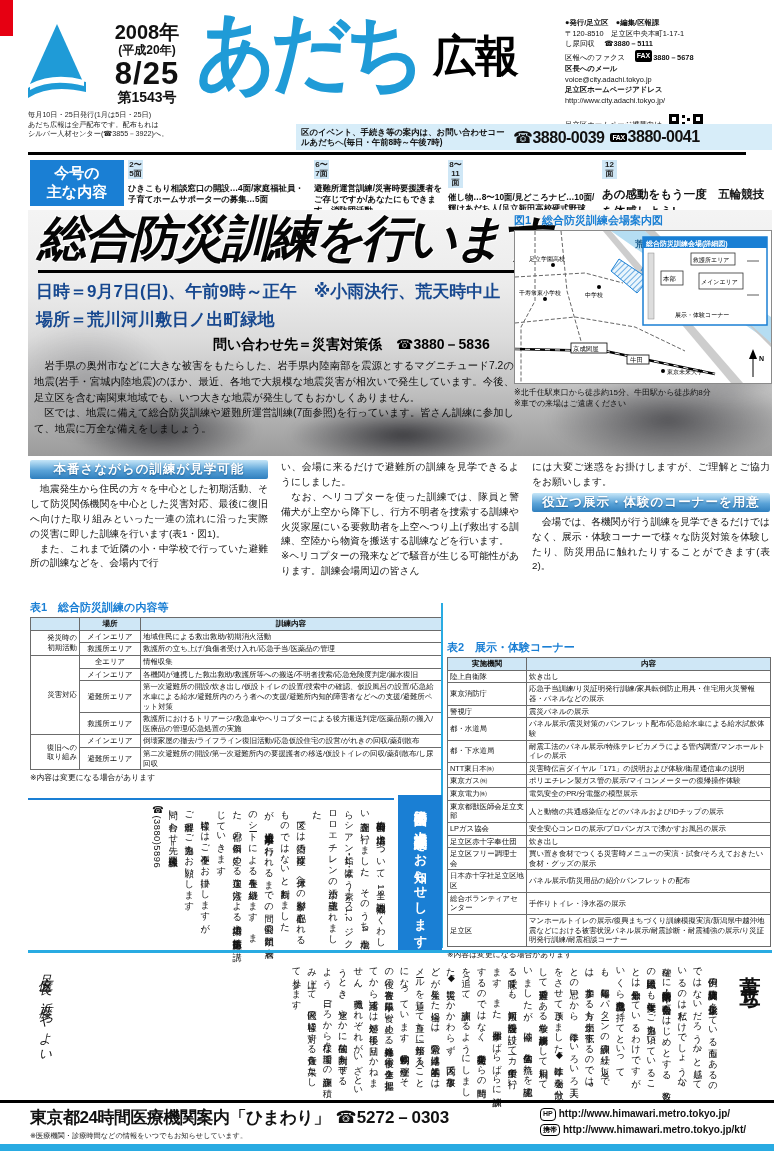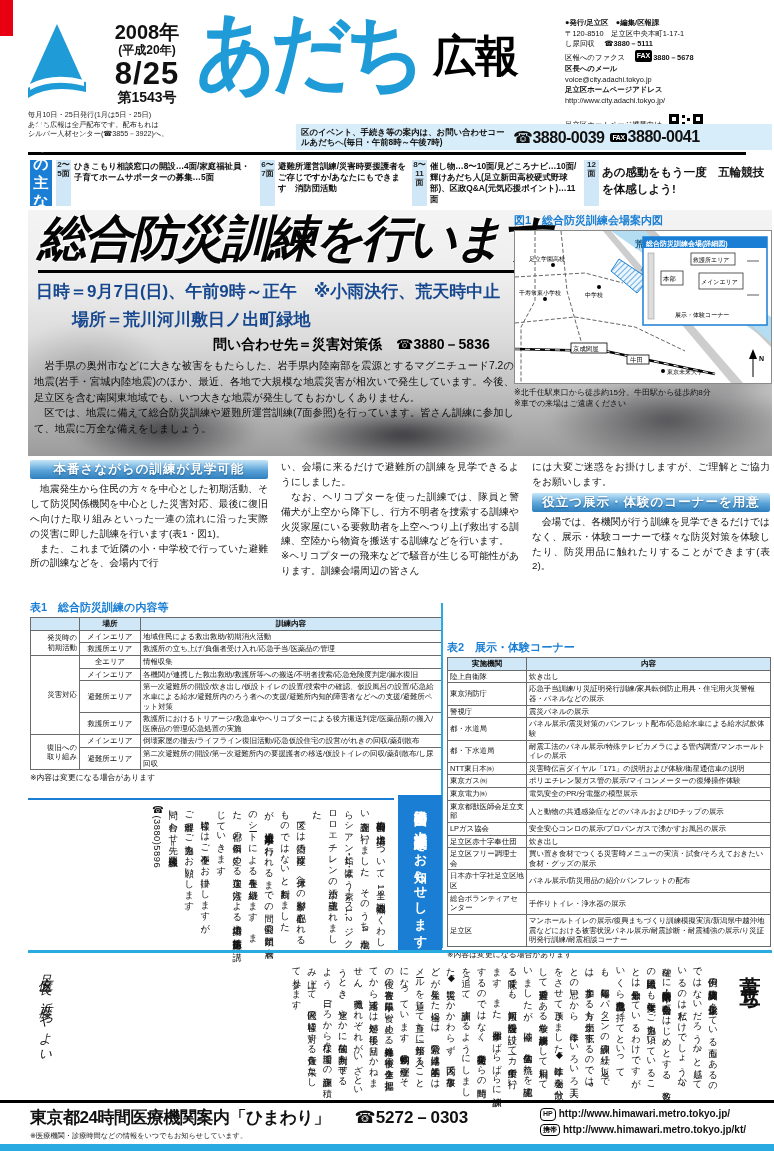--- a/index.html
+++ b/index.html
@@ -32,36 +32,36 @@
   .call-text{font-size:8.4px;font-weight:bold;width:206px;line-height:1.25;}
   .call-phone{font-size:16px;font-weight:900;letter-spacing:-.5px;}
   .fax-badge{display:inline-block;background:#000;color:#fff;font-size:7px;font-weight:bold;
              padding:1px 2px;border-radius:2px;margin-right:1px;vertical-align:2px;}
   .top-rule{left:28px;top:152px;width:718px;height:2.5px;background:#000;}
 
   
   .contents{left:30px;top:160px;width:740px;height:46px;display:flex;gap:4px;}
   .toc-label{width:100px;background:#1a7fd4;color:#fff;font-size:15px;font-weight:900;
              text-align:center;display:flex;align-items:center;justify-content:center;line-height:1.25;}
-  .toc-group{display:flex;gap:3px;}
+  .toc-group{display:flex;gap:3px;flex-direction:column;}
   .toc-pages{width:15px;background:#cfe7f6;font-size:8px;font-weight:bold;text-align:center;
              line-height:1.12;word-break:break-all;padding-top:1px;color:#222;}
   .toc-text{font-size:8.4px;font-weight:bold;line-height:1.3;padding-top:1px;}
   .toc-text.big{font-size:11.5px;line-height:1.5;padding-top:4px;}
 
   
   .lead{left:28px;top:210px;width:744px;height:246px;overflow:hidden;
         background:linear-gradient(180deg,#f4f4f4 0%,#ececec 30%,#dcdcdc 52%,#c2c2c2 72%,#9b9b9b 100%);}
   .ph{position:absolute;border-radius:50%;filter:blur(4px);}
   .lead-title{position:absolute;left:10px;top:2px;font-size:49px;font-weight:900;font-style:italic;
               letter-spacing:-3px;color:#050505;line-height:1.1;
               text-shadow:1px 1px 0 #fff,-1px -1px 0 #fff;}
   .lead-underline{position:absolute;left:10px;top:60px;width:510px;height:3px;background:#000;}
   .lead-dt{position:absolute;left:8px;top:70px;font-size:17px;font-weight:900;color:#17488f;}
-  .lead-place{position:absolute;left:8px;top:98px;font-size:17px;font-weight:900;color:#17488f;margin-left:36px;}
+  .lead-place{position:absolute;left:8px;top:98px;font-size:17px;font-weight:900;color:#17488f;}
   .lead-contact{position:absolute;left:185px;top:126px;font-size:14px;font-weight:900;color:#000;}
   .lead-body{position:absolute;left:6px;top:148px;width:480px;font-size:10.3px;line-height:1.53;
              text-align:justify;color:#0a0a0a;}
   .fig1{position:absolute;left:486px;top:3px;width:258px;}
   .fig1-cap{font-size:11px;font-weight:900;color:#1a7fd4;margin-bottom:2px;}
   .map-box{width:256px;height:152px;background:#fff;border:1px solid #8a8a8a;}
   .map-notes{font-size:8px;line-height:1.4;margin-top:3px;color:#111;}
 
   
   .columns{left:30px;top:460px;width:740px;display:flex;gap:13px;}
@@ -103,21 +103,21 @@
   .essay-body{position:absolute;right:52px;top:3px;height:131px;width:646px;writing-mode:vertical-rl;
               font-size:9.3px;line-height:1.66;letter-spacing:.3px;}
   .essay-sign{position:absolute;left:8px;top:6px;height:128px;writing-mode:vertical-rl;
               font-family:"DejaVu Serif","Liberation Serif",serif;font-style:italic;font-size:13px;
               letter-spacing:3px;}
 
   
   .foot-rule{left:0;top:1100px;width:774px;height:2.5px;background:#000;}
   .footer{left:30px;top:1106px;width:716px;display:flex;justify-content:space-between;}
   .foot-title{font-size:17px;font-weight:900;letter-spacing:-.5px;}
-  .foot-phone{font-size:17px;font-weight:900;margin-left:20px;}
+  .foot-phone{font-size:17px;font-weight:900;margin-left:1px;}
   .foot-sub{font-size:7.2px;margin-top:2px;color:#222;}
   .foot-urls{font-size:10px;font-weight:bold;line-height:1.55;text-align:left;}
   .url-badge{display:inline-block;border:1px solid #000;border-radius:4px;font-size:7px;
              font-weight:bold;padding:0 2px;margin-right:3px;vertical-align:1px;}
   .bottom-bar{left:0;top:1144px;width:774px;height:7px;background:#29abe2;}
 </style>
 </head>
 <body>
 
 <div class="page">

